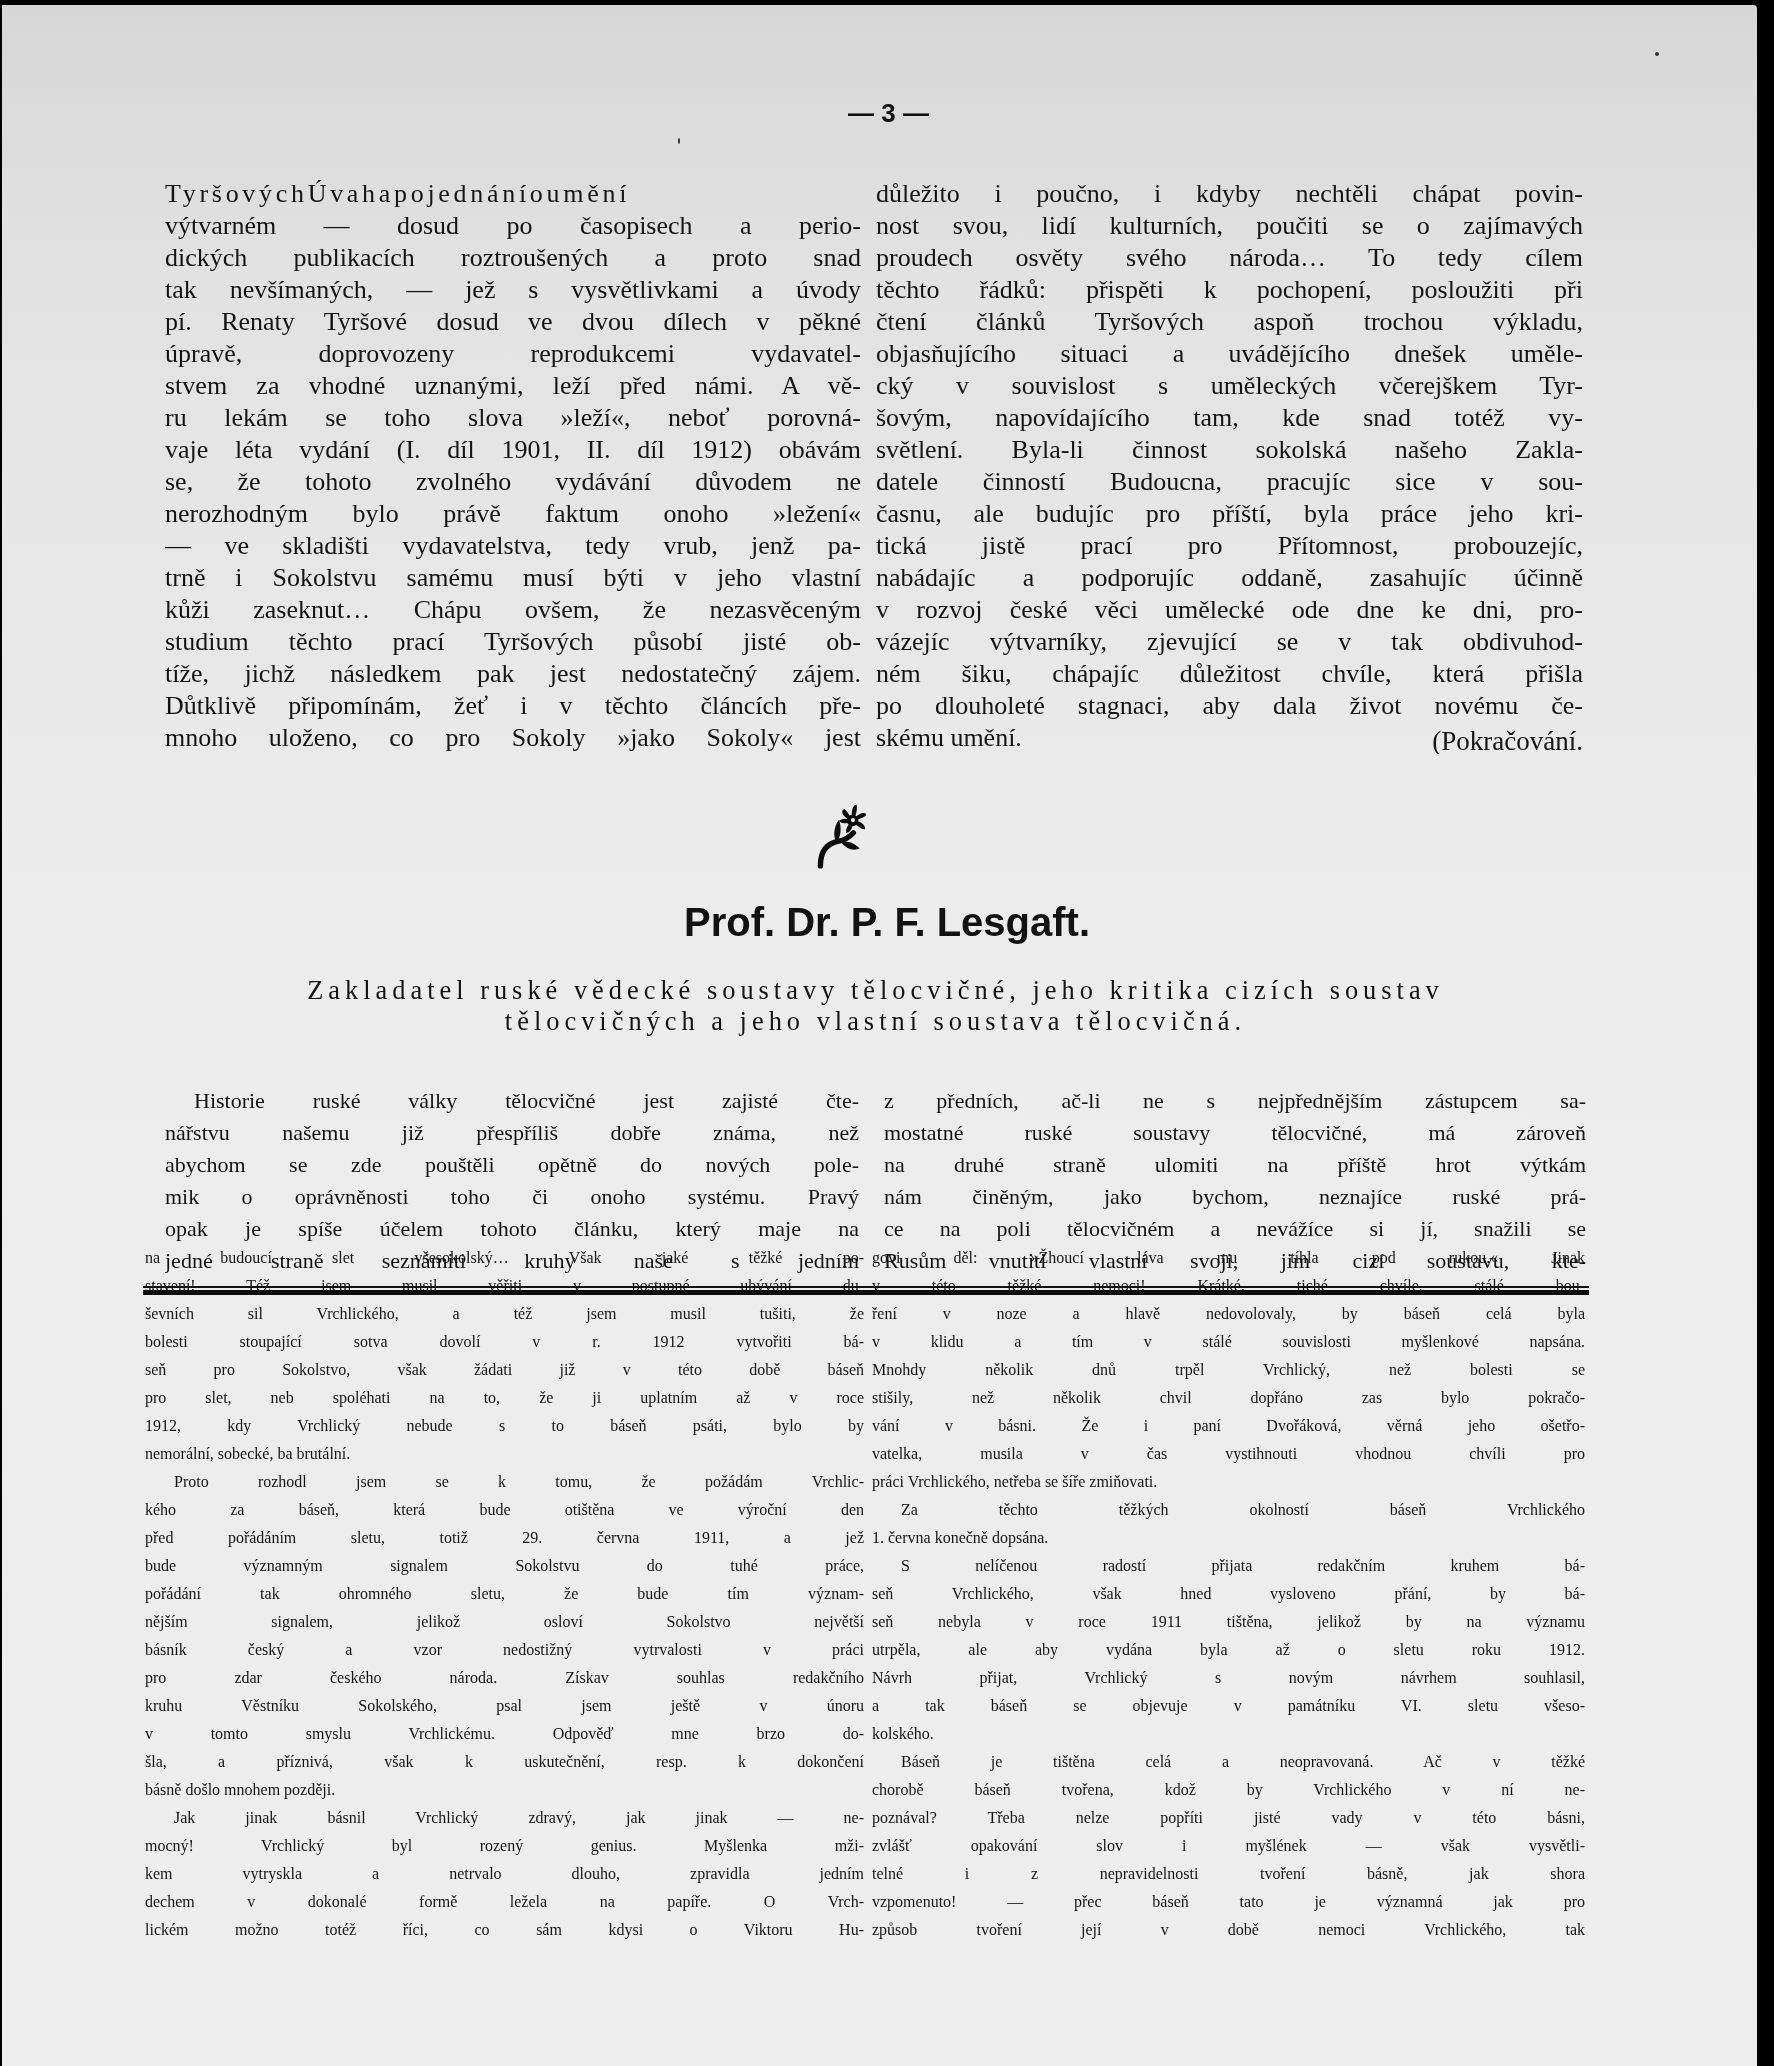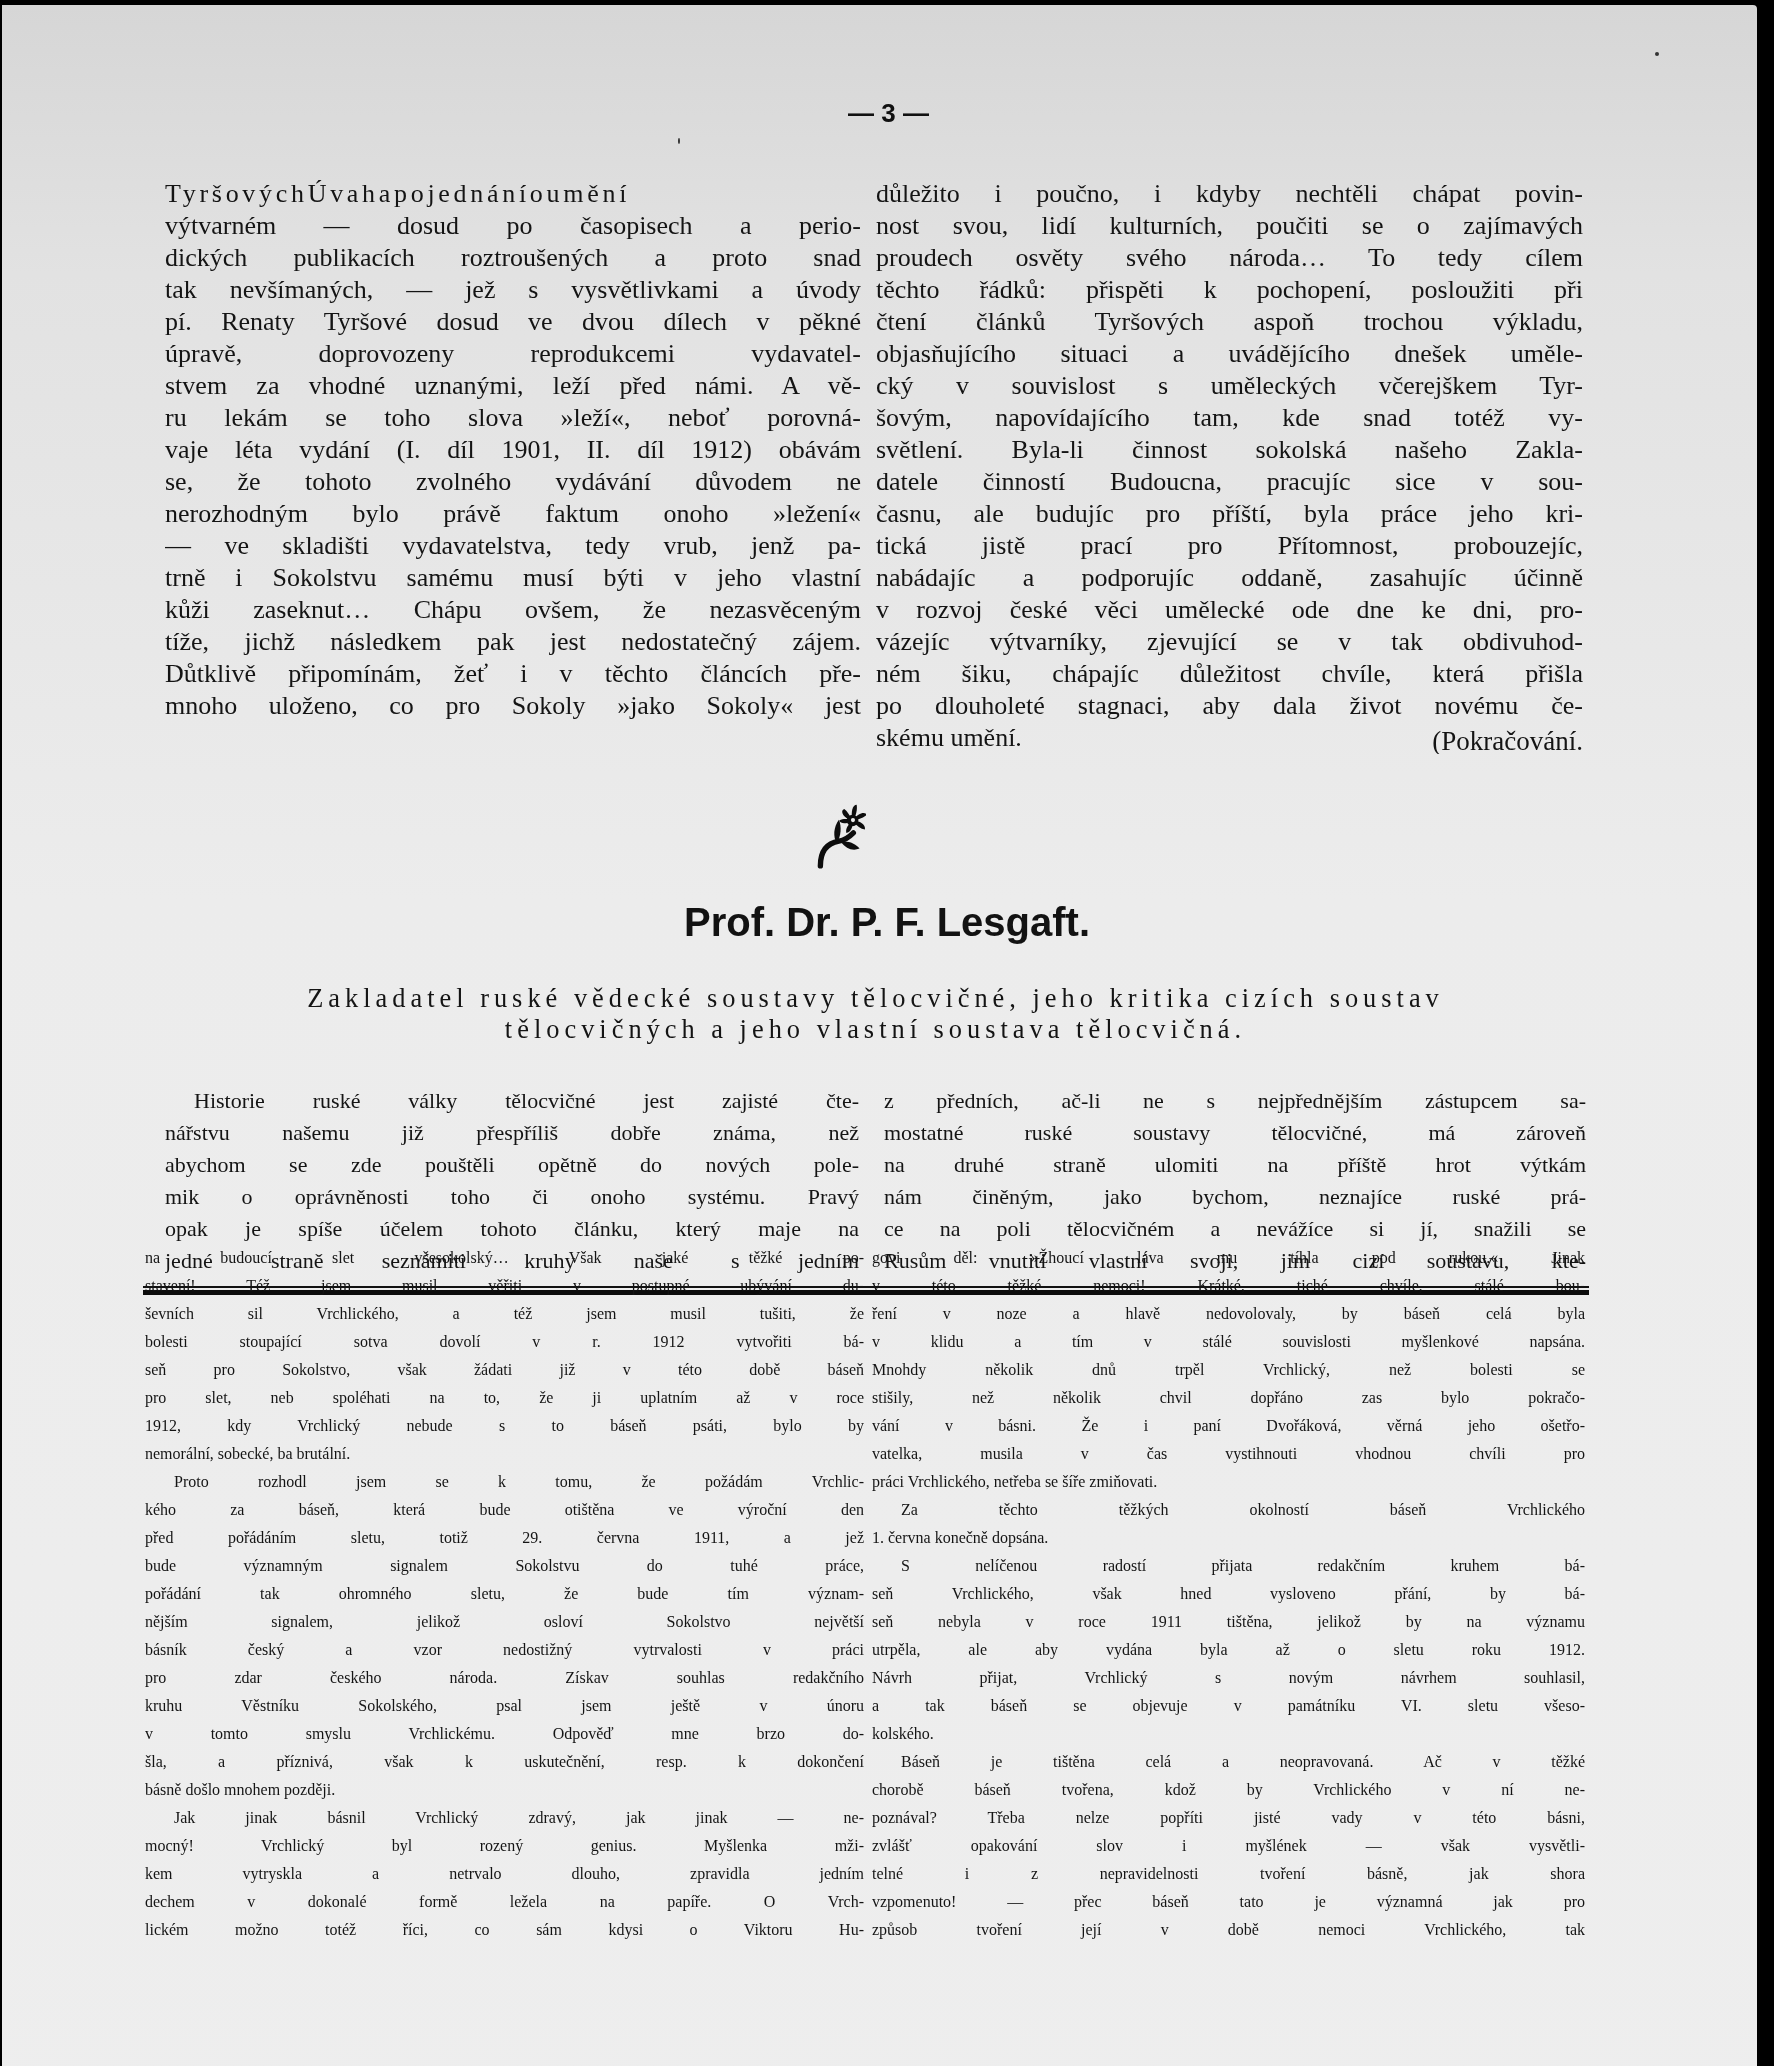--- a/index.html
+++ b/index.html
@@ -52,21 +52,21 @@
     .headline {
       position: absolute; left: 0; width: 1774px; top: 900px;
       text-align: center;
       font-family: "Liberation Sans", sans-serif; font-weight: bold;
       font-size: 40px; color: #121212;
     }
     .subtitle {
       position: absolute; left: 140px; width: 1471px; top: 975px;
       text-align: center;
       font-family: "Liberation Serif", serif;
-      font-size: 26.4px; line-height: 31px; letter-spacing: 5px; color: #141414; margin-top: 8px;
+      font-size: 26.4px; line-height: 31px; letter-spacing: 5px; color: #141414;
     }
     .mid-col { top: 1085px; font-size: 22px; line-height: 32px; }
     .mid-left { left: 165px; width: 694px; }
     .mid-right { left: 884px; width: 702px; }
     .rule {
       position: absolute; left: 143px; width: 1446px;
     }
     .rule-thin { top: 1286px; height: 1.7px; background: #111; }
     .rule-thick { top: 1290px; height: 5px; background: #0c0c0c; }
     .low-col { top: 1244px; font-size: 16px; line-height: 28px; }
@@ -89,20 +89,21 @@
     <span class="line">pí. Renaty Tyršové dosud ve dvou dílech v pěkné</span>
     <span class="line">úpravě, doprovozeny reprodukcemi vydavatel-</span>
     <span class="line">stvem za vhodné uznanými, leží před námi. A vě-</span>
     <span class="line">ru lekám se toho slova »leží«, neboť porovná-</span>
     <span class="line">vaje léta vydání (I. díl 1901, II. díl 1912) obávám</span>
     <span class="line">se, že tohoto zvolného vydávání důvodem ne</span>
     <span class="line">nerozhodným bylo právě faktum onoho »ležení«</span>
     <span class="line">— ve skladišti vydavatelstva, tedy vrub, jenž pa-</span>
     <span class="line">trně i Sokolstvu samému musí býti v jeho vlastní</span>
     <span class="line">kůži zaseknut… Chápu ovšem, že nezasvěceným</span>
+    <span class="line">studium těchto prací Tyršových působí jisté ob-</span>
     <span class="line">tíže, jichž následkem pak jest nedostatečný zájem.</span>
     <span class="line">Důtklivě připomínám, žeť i v těchto článcích pře-</span>
     <span class="line">mnoho uloženo, co pro Sokoly »jako Sokoly« jest</span>
   </div>
 <div class="col top-col top-right">
     <span class="line">důležito i poučno, i kdyby nechtěli chápat povin-</span>
     <span class="line">nost svou, lidí kulturních, poučiti se o zajímavých</span>
     <span class="line">proudech osvěty svého národa… To tedy cílem</span>
     <span class="line">těchto řádků: přispěti k pochopení, posloužiti při</span>
     <span class="line">čtení článků Tyršových aspoň trochou výkladu,</span>

